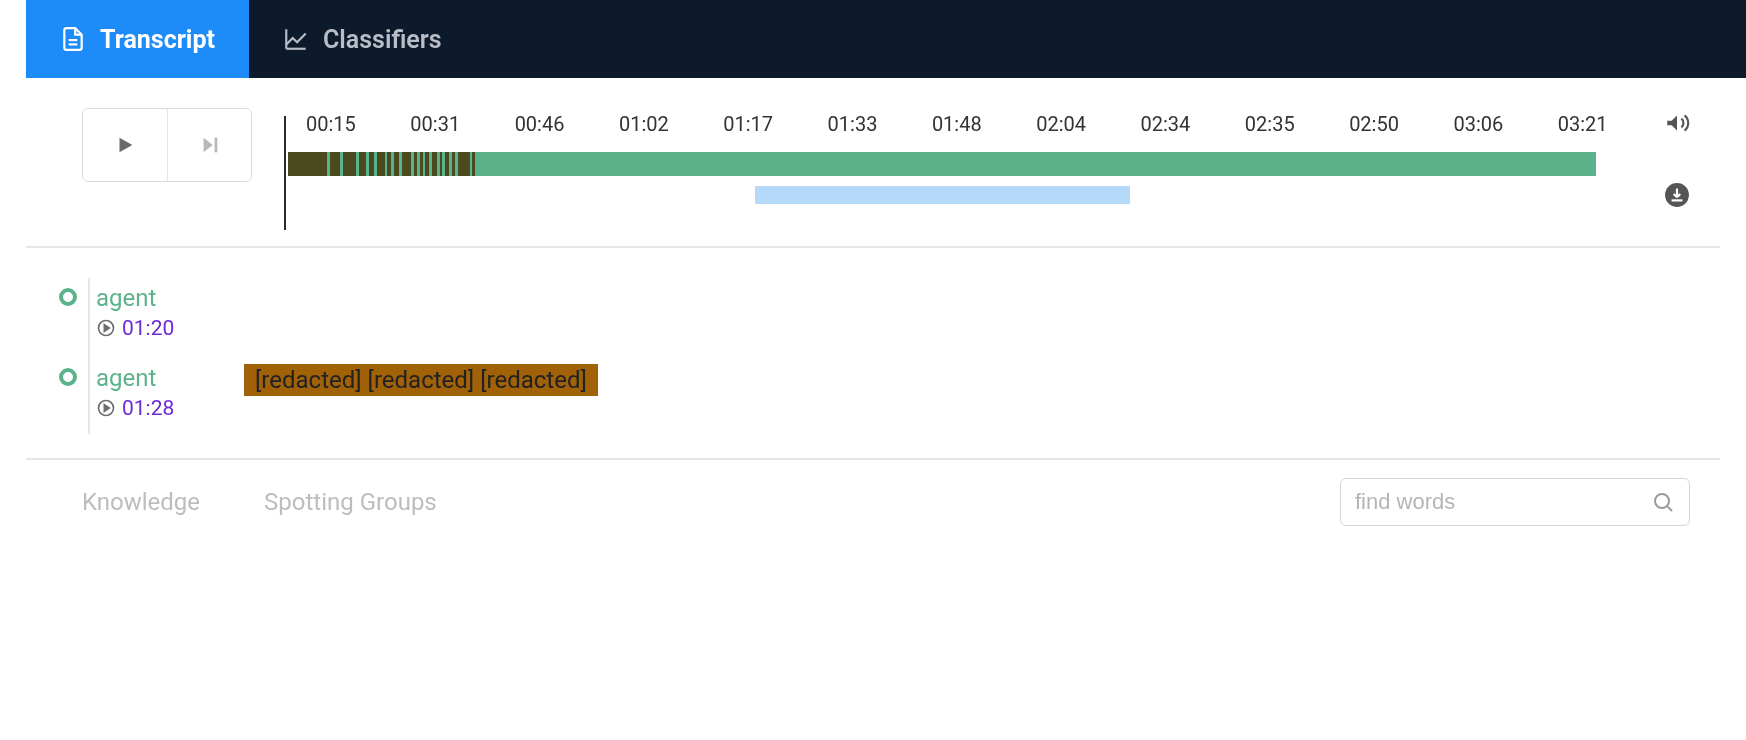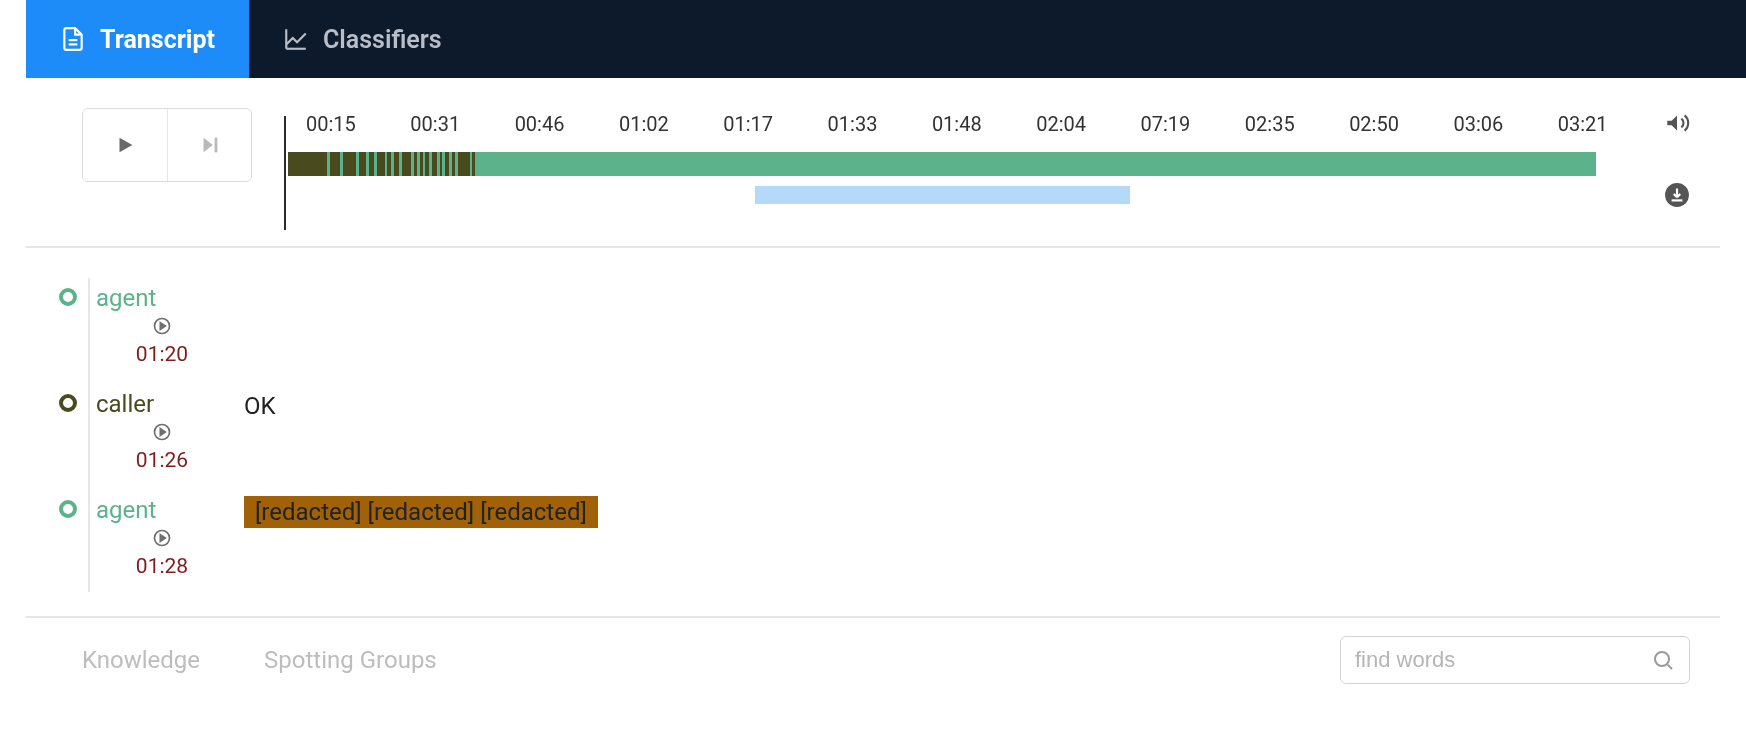--- a/index.html
+++ b/index.html
@@ -118,21 +118,21 @@
     width:18px; height:18px; border-radius:50%;
     border: 4px solid;
     background:#fff;
   }
   .speaker-col { width: 132px; }
   .speaker-name { font-weight:400; }
   .speaker-agent .speaker-name { color:#5cb28a; }
   .speaker-agent .bullet { border-color:#5cb28a; }
   .speaker-caller .speaker-name { color:#4a4a1f; }
   .speaker-caller .bullet { border-color:#4a4a1f; }
-  .ts-row { display:flex; align-items:center; gap:6px; color:#7f1d1d; font-size:21px; margin-top:4px;flex-direction:column; }
+  .ts-row { display:flex; align-items:center; gap:6px; color:#6d28d9; font-size:21px; margin-top:4px; }
   .ts-row svg { width:20px; height:20px; stroke:#6f6f6f; }
   .text-col { flex:1; font-size:24px; color:#222; padding-top:2px; }
   .hl { background:#a16207; padding:2px 11px; }
 
   
   .footer {
     display:flex;
     align-items:center;
     padding: 18px 30px 0 56px;
     margin-left:26px; margin-right:26px;
@@ -201,21 +201,21 @@
   <div class="timeline-wrap">
     <div class="ticks" id="ticks">
         <span>00:15</span>
         <span>00:31</span>
         <span>00:46</span>
         <span>01:02</span>
         <span>01:17</span>
         <span>01:33</span>
         <span>01:48</span>
         <span>02:04</span>
-        <span>07:19</span>
+        <span>02:34</span>
         <span>02:35</span>
         <span>02:50</span>
         <span>03:06</span>
         <span>03:21</span>
       </div>
     <div class="tracks" id="tracks">
       <div class="cursor-line"></div>
       <div class="track-upper" id="upper">
           <div class="seg-dark" style="left: 0%; width: 3%;"></div>
           <div class="seg-dark" style="left: 3.2%; width: 0.8%;"></div>
@@ -269,36 +269,20 @@
           <div class="speaker-name">agent</div>
           <div class="ts-row">
             <svg viewBox="0 0 24 24" fill="none" stroke-width="2">
               <circle cx="12" cy="12" r="9"></circle>
               <polygon points="10 8 16 12 10 16" fill="#6f6f6f"></polygon>
             </svg>
             <span>01:20</span>
           </div>
         </div>
       </div>
-      <div class="entry speaker-caller">
-        <div class="bullet-col">
-          <div class="bullet"></div>
-        </div>
-        <div class="speaker-col">
-          <div class="speaker-name">caller</div>
-          <div class="ts-row">
-            <svg viewBox="0 0 24 24" fill="none" stroke-width="2">
-              <circle cx="12" cy="12" r="9"></circle>
-              <polygon points="10 8 16 12 10 16" fill="#6f6f6f"></polygon>
-            </svg>
-            <span>01:26</span>
-          </div>
-        </div>
-        <div class="text-col">OK</div>
-      </div>
       <div class="entry speaker-agent">
         <div class="bullet-col">
           <div class="bullet"></div>
         </div>
         <div class="speaker-col">
           <div class="speaker-name">agent</div>
           <div class="ts-row">
             <svg viewBox="0 0 24 24" fill="none" stroke-width="2">
               <circle cx="12" cy="12" r="9"></circle>
               <polygon points="10 8 16 12 10 16" fill="#6f6f6f"></polygon>

